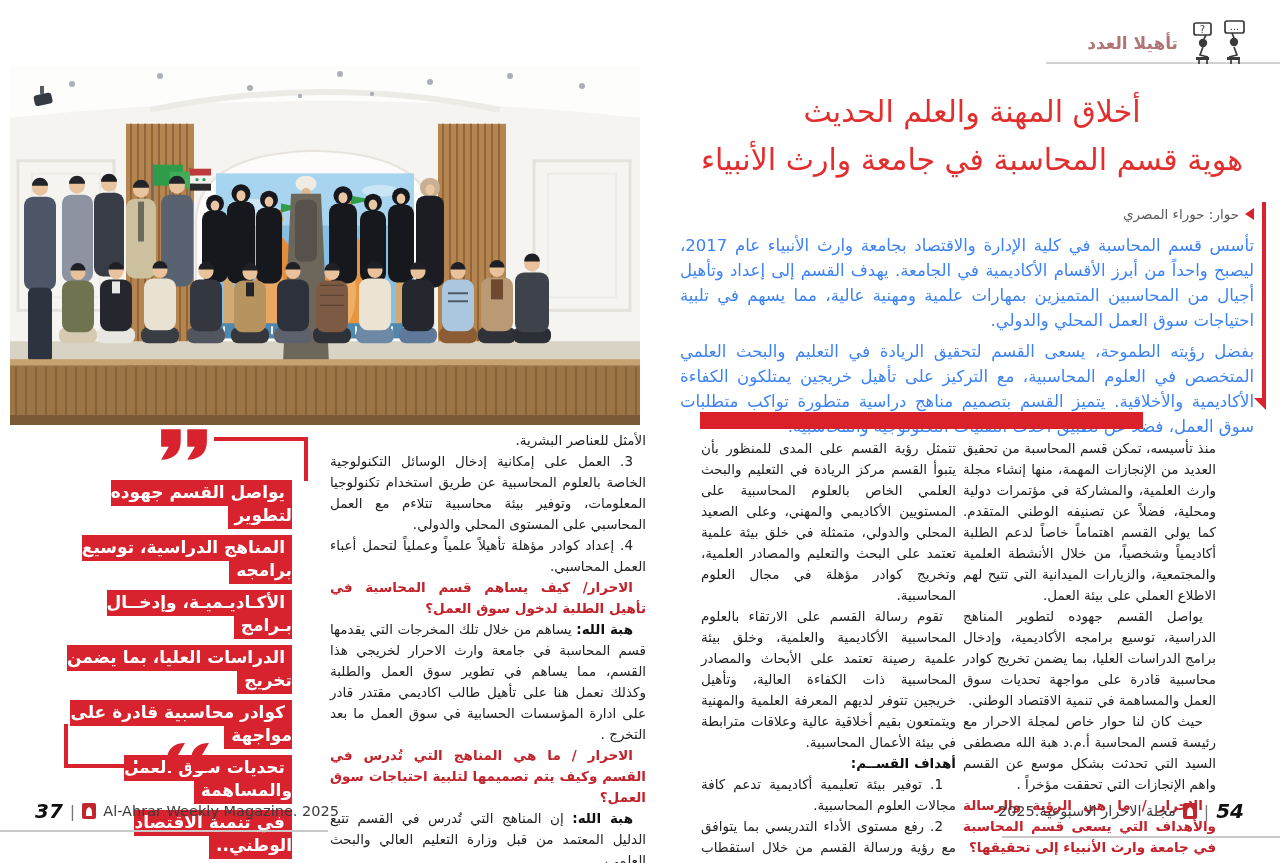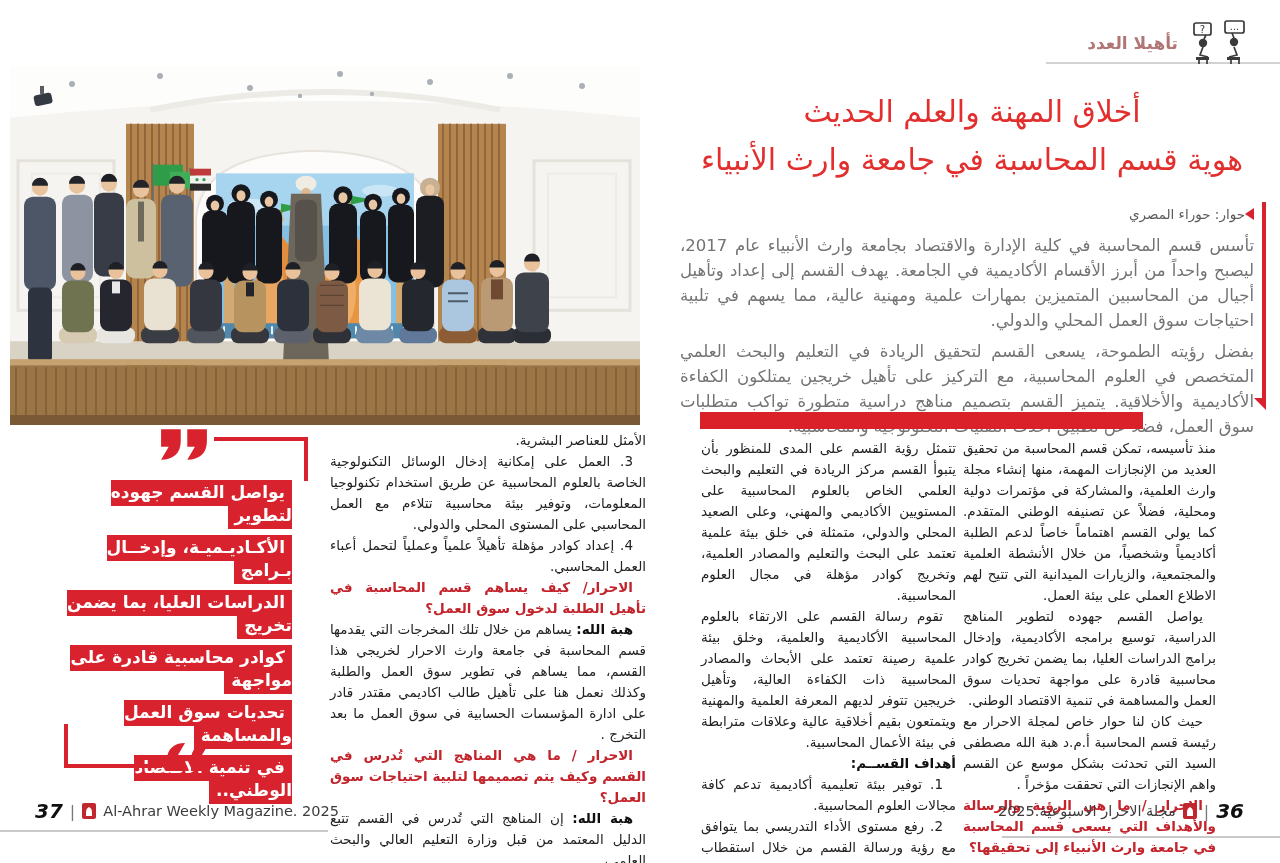--- a/index.html
+++ b/index.html
@@ -5,29 +5,29 @@
   html,body{margin:0;padding:0;background:#ffffff;}
   .page{position:relative;width:1280px;height:863px;background:#ffffff;overflow:hidden;
         font-family:"DejaVu Sans",sans-serif;color:#1f1f1f;}
   
   .hdr-rule{position:absolute;top:62px;left:1046px;right:0;height:2px;background:#d4d2d0;}
   .hdr{position:absolute;top:20px;right:30px;display:flex;align-items:center;gap:10px;direction:ltr;}
   .hdr-label{font-size:17px;font-weight:bold;color:#b07676;letter-spacing:0;}
   
   .title{position:absolute;top:88px;left:678px;width:588px;text-align:center;direction:rtl;
          color:#e22f2e;font-weight:normal;font-size:30px;line-height:48px;}
-  .byline{position:absolute;top:206px;right:26px;display:flex;direction:rtl;align-items:center;
+  .byline{position:absolute;top:206px;right:26px;display:flex;direction:rtl;align-items:center;gap:6px;
           font-size:13.5px;color:#5a5a5a;}
   .byline-marker{width:0;height:0;border-top:6px solid transparent;border-bottom:6px solid transparent;
           border-right:9px solid #d8232e;}
   .intro-rule{position:absolute;right:14px;top:202px;width:4px;height:196px;background:#d8232e;}
   .intro-rule-tip{position:absolute;right:14px;top:398px;width:0;height:0;
           border-top:12px solid #d8232e;border-left:12px solid transparent;}
   .intro{position:absolute;top:233px;right:26px;width:574px;direction:rtl;text-align:justify;
-         font-size:16.5px;line-height:25px;color:#737373;}
+         font-size:16.5px;line-height:25px;color:#3b82f6;}
   .intro p{margin:0 0 6px 0;}
   .red-bar{position:absolute;left:700px;top:412px;width:443px;height:17px;background:#da2129;}
   
   .col{position:absolute;direction:rtl;font-size:13.5px;line-height:21px;color:#222;text-align:justify;}
   .col p{margin:0;}
   .col p + p{text-indent:13px;}
   .col .q{color:#c3232b;font-weight:bold;}
   .col .h{font-weight:bold;color:#0f0f0f;text-indent:0;}
   .col b{color:#0f0f0f;}
   .col-36r{left:963px;top:438px;width:253px;}
@@ -452,20 +452,21 @@
     <g fill="#d8232e">
       <path d="M1 1 H19 V12 C19 23 12 29 1 29 L8 17 H1 Z"></path>
       <path d="M25 1 H43 V12 C43 23 36 29 25 29 L32 17 H25 Z"></path>
     </g>
   </svg>
   <div class="pq-line" style="left:214px;top:437px;width:94px;height:4px;"></div>
   <div class="pq-line" style="left:304px;top:437px;width:4px;height:44px;"></div>
 
   <div class="pullquote">
     <div class="qline"><span>يواصل القسم جهوده لتطوير</span></div>
+    <div class="qline"><span>المناهج الدراسية، توسيع برامجه</span></div>
     <div class="qline"><span>الأكـاديـميـة، وإدخــال بـرامج</span></div>
     <div class="qline"><span>الدراسات العليا، بما يضمن تخريج</span></div>
     <div class="qline"><span>كوادر محاسبية قادرة على مواجهة</span></div>
     <div class="qline"><span>تحديات سوق العمل والمساهمة</span></div>
     <div class="qline"><span>في تنمية الاقتصاد الوطني..</span></div>
   </div>
 
   <div class="pq-line" style="left:64px;top:724px;width:4px;height:44px;"></div>
   <div class="pq-line" style="left:64px;top:764px;width:98px;height:4px;"></div>
   <svg class="qmark" style="left:166px;top:742px;transform:rotate(180deg);" width="44" height="30" viewBox="0 0 44 30">
@@ -496,17 +497,17 @@
   </div>
   <div class="fline fline-left"></div>
 
   <div class="footer footer-right">
     <span>مجلة الاحرار الاسبوعية.2025</span>
     <svg width="14" height="16" viewBox="0 0 14 16">
       <rect width="14" height="16" rx="2" fill="#c0272d"></rect>
       <path d="M4 13 V9 Q4 5.5 7 4 Q10 5.5 10 9 V13 Z" fill="#ffffff"></path>
     </svg>
     <span class="sep">|</span>
-    <span class="pn">36</span>
+    <span class="pn">54</span>
   </div>
   <div class="fline fline-right"></div>
 
 </div>
 
 </body></html>

